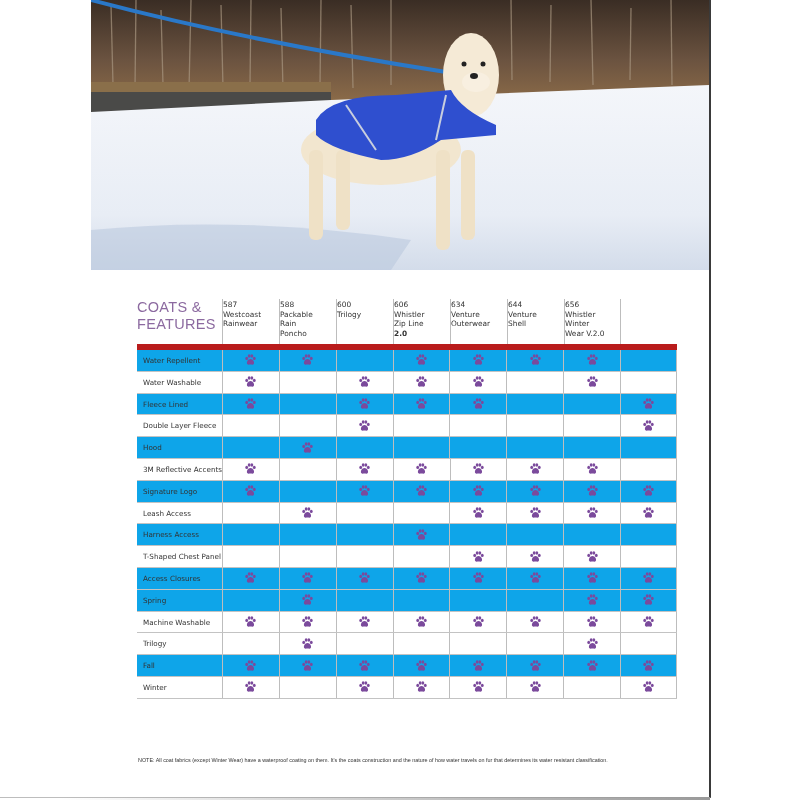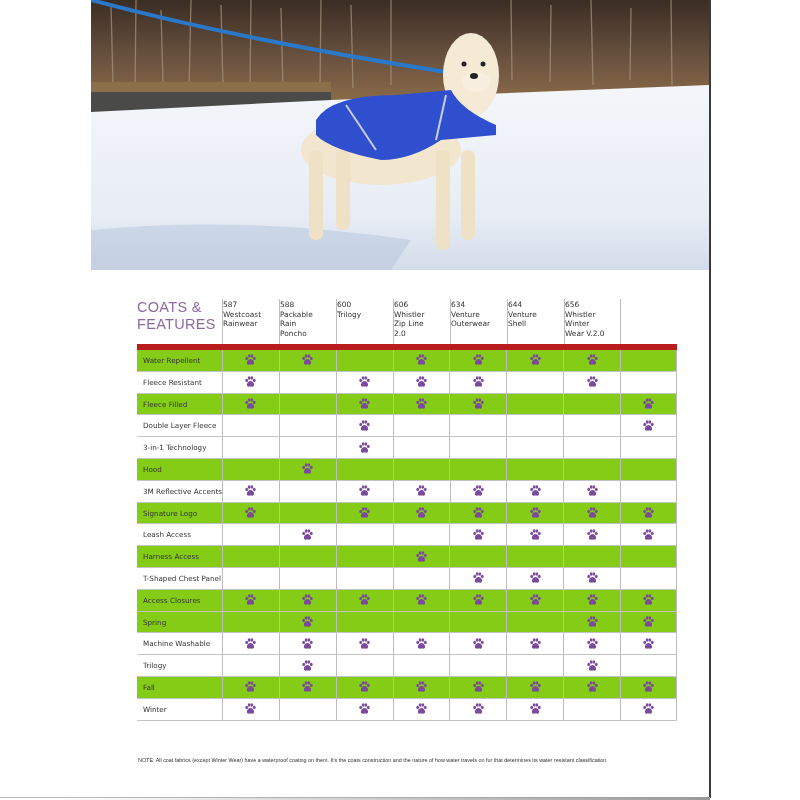--- a/index.html
+++ b/index.html
@@ -39,21 +39,21 @@
   .col-head {
     width:57px; box-sizing:border-box;
     border-left:1px solid #bdbdbd;
     text-align:left; font-size:7.4px; line-height:9.6px; color:#333;
     padding-top:1px;
   }
   .col-head:last-child { border-right:1px solid #bdbdbd; }
   .col-head .num, .col-head .name { display:block; }
 
   .row { display:flex; height:21.8px; border-bottom:1px solid #c3c3c3; box-sizing:border-box; }
-  .row.shade { background:#84cc16; }
+  .row.shade { background:#0ea5e9; }
   .feat {
     width:85px; box-sizing:border-box; padding-left:6px;
     font-size:7.2px; color:#333; line-height:21px; white-space:nowrap;
   }
   .cell {
     width:57px; box-sizing:border-box; border-left:1px solid #bdbdbd;
     display:flex; align-items:center; justify-content:center;
   }
   .cell:last-child { border-right:1px solid #bdbdbd; }
   .paw { width:13px; height:12px; display:block; }
@@ -151,21 +151,21 @@
             <span class="num">600</span>
             <span class="name">
               <span style="display: block;">Trilogy</span>
             </span>
           </div>
           <div class="col-head">
             <span class="num">606</span>
             <span class="name">
               <span style="display: block;">Whistler</span>
               <span style="display: block;">Zip Line</span>
-              <span style="display: block;">2.0</span>
+              <span style="display: block; font-weight: bold;">2.0</span>
             </span>
           </div>
           <div class="col-head">
             <span class="num">634</span>
             <span class="name">
               <span style="display: block;">Venture</span>
               <span style="display: block;">Outerwear</span>
             </span>
           </div>
           <div class="col-head">
@@ -239,21 +239,21 @@
     <ellipse cx="5" cy="8" rx="2.6" ry="3.2"></ellipse>
     <ellipse cx="9.5" cy="3.6" rx="2.6" ry="3.2"></ellipse>
     <ellipse cx="14.5" cy="3.6" rx="2.6" ry="3.2"></ellipse>
     <ellipse cx="19" cy="8" rx="2.6" ry="3.2"></ellipse>
     <path d="M12 9 C7 9 4 15 6 18.5 C7.5 21 10 19.5 12 19.5 C14 19.5 16.5 21 18 18.5 C20 15 17 9 12 9 Z"></path>
   </svg>
           </div>
           <div class="cell"></div>
         </div>
         <div class="row">
-          <div class="feat">Fleece Resistant</div>
+          <div class="feat">Water Washable</div>
           <div class="cell">
             <svg class="paw" viewBox="0 0 24 22" fill="#7b4a9c">
     <ellipse cx="5" cy="8" rx="2.6" ry="3.2"></ellipse>
     <ellipse cx="9.5" cy="3.6" rx="2.6" ry="3.2"></ellipse>
     <ellipse cx="14.5" cy="3.6" rx="2.6" ry="3.2"></ellipse>
     <ellipse cx="19" cy="8" rx="2.6" ry="3.2"></ellipse>
     <path d="M12 9 C7 9 4 15 6 18.5 C7.5 21 10 19.5 12 19.5 C14 19.5 16.5 21 18 18.5 C20 15 17 9 12 9 Z"></path>
   </svg>
           </div>
           <div class="cell"></div>
@@ -290,21 +290,21 @@
     <ellipse cx="5" cy="8" rx="2.6" ry="3.2"></ellipse>
     <ellipse cx="9.5" cy="3.6" rx="2.6" ry="3.2"></ellipse>
     <ellipse cx="14.5" cy="3.6" rx="2.6" ry="3.2"></ellipse>
     <ellipse cx="19" cy="8" rx="2.6" ry="3.2"></ellipse>
     <path d="M12 9 C7 9 4 15 6 18.5 C7.5 21 10 19.5 12 19.5 C14 19.5 16.5 21 18 18.5 C20 15 17 9 12 9 Z"></path>
   </svg>
           </div>
           <div class="cell"></div>
         </div>
         <div class="row shade">
-          <div class="feat">Fleece Filled</div>
+          <div class="feat">Fleece Lined</div>
           <div class="cell">
             <svg class="paw" viewBox="0 0 24 22" fill="#7b4a9c">
     <ellipse cx="5" cy="8" rx="2.6" ry="3.2"></ellipse>
     <ellipse cx="9.5" cy="3.6" rx="2.6" ry="3.2"></ellipse>
     <ellipse cx="14.5" cy="3.6" rx="2.6" ry="3.2"></ellipse>
     <ellipse cx="19" cy="8" rx="2.6" ry="3.2"></ellipse>
     <path d="M12 9 C7 9 4 15 6 18.5 C7.5 21 10 19.5 12 19.5 C14 19.5 16.5 21 18 18.5 C20 15 17 9 12 9 Z"></path>
   </svg>
           </div>
           <div class="cell"></div>
@@ -366,39 +366,20 @@
           <div class="cell"></div>
           <div class="cell">
             <svg class="paw" viewBox="0 0 24 22" fill="#7b4a9c">
     <ellipse cx="5" cy="8" rx="2.6" ry="3.2"></ellipse>
     <ellipse cx="9.5" cy="3.6" rx="2.6" ry="3.2"></ellipse>
     <ellipse cx="14.5" cy="3.6" rx="2.6" ry="3.2"></ellipse>
     <ellipse cx="19" cy="8" rx="2.6" ry="3.2"></ellipse>
     <path d="M12 9 C7 9 4 15 6 18.5 C7.5 21 10 19.5 12 19.5 C14 19.5 16.5 21 18 18.5 C20 15 17 9 12 9 Z"></path>
   </svg>
           </div>
-        </div>
-        <div class="row">
-          <div class="feat">3-in-1 Technology</div>
-          <div class="cell"></div>
-          <div class="cell"></div>
-          <div class="cell">
-            <svg class="paw" viewBox="0 0 24 22" fill="#7b4a9c">
-    <ellipse cx="5" cy="8" rx="2.6" ry="3.2"></ellipse>
-    <ellipse cx="9.5" cy="3.6" rx="2.6" ry="3.2"></ellipse>
-    <ellipse cx="14.5" cy="3.6" rx="2.6" ry="3.2"></ellipse>
-    <ellipse cx="19" cy="8" rx="2.6" ry="3.2"></ellipse>
-    <path d="M12 9 C7 9 4 15 6 18.5 C7.5 21 10 19.5 12 19.5 C14 19.5 16.5 21 18 18.5 C20 15 17 9 12 9 Z"></path>
-  </svg>
-          </div>
-          <div class="cell"></div>
-          <div class="cell"></div>
-          <div class="cell"></div>
-          <div class="cell"></div>
-          <div class="cell"></div>
         </div>
         <div class="row shade">
           <div class="feat">Hood</div>
           <div class="cell"></div>
           <div class="cell">
             <svg class="paw" viewBox="0 0 24 22" fill="#7b4a9c">
     <ellipse cx="5" cy="8" rx="2.6" ry="3.2"></ellipse>
     <ellipse cx="9.5" cy="3.6" rx="2.6" ry="3.2"></ellipse>
     <ellipse cx="14.5" cy="3.6" rx="2.6" ry="3.2"></ellipse>
     <ellipse cx="19" cy="8" rx="2.6" ry="3.2"></ellipse>

